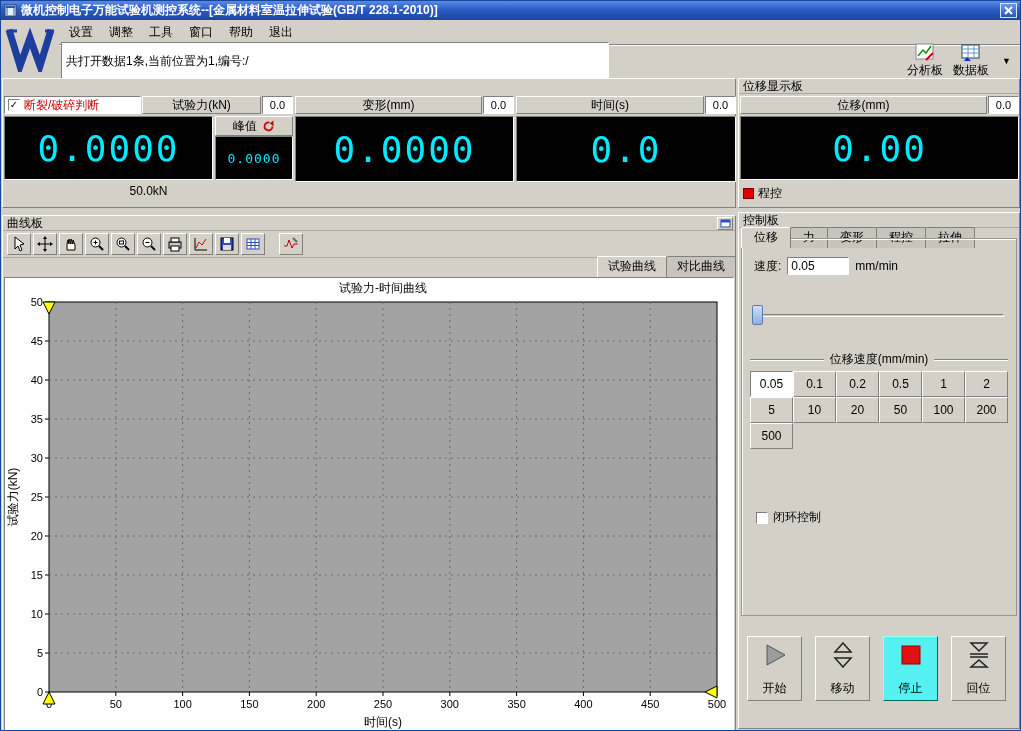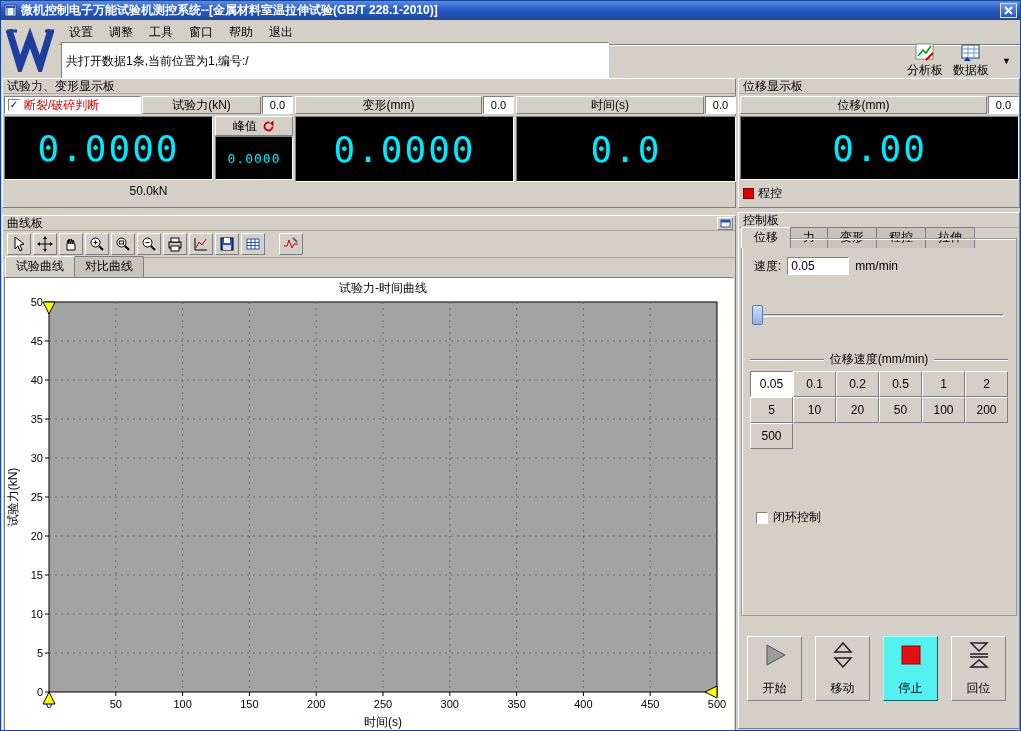--- a/index.html
+++ b/index.html
@@ -73,21 +73,21 @@
   .red-square { width:11px; height:11px; background:#e10000; border:1px solid #7a0000; }
   
   .curve-hdr-btn { position:absolute; right:2px; top:1px; width:16px; height:13px;
                    border:1px solid; border-color:#fff #808080 #808080 #fff; background:#d4d0c8;
                    display:flex; align-items:center; justify-content:center; }
   .ctoolbar { height:27px; display:flex; align-items:center; gap:2px; padding-left:4px;
               border-bottom:1px solid #aca899; }
   .ticon { width:24px; height:22px; display:flex; align-items:center; justify-content:center;
            border:1px solid; border-color:#fff #808080 #808080 #fff; background:#d4d0c8; }
   .ct-sep { width:10px; }
-  .tabs { display:flex; align-items:flex-end; height:19px; padding-left:2px; }
+  .tabs { display:flex; align-items:flex-end; height:19px; padding-left:2px;justify-content:flex-end; }
   .tab { padding:1px 10px 2px; font-size:12px; border:1px solid #808080; border-bottom:none;
          background:#c8c4bc; margin-right:-1px; border-radius:2px 2px 0 0; }
   .tab.active { background:#d4d0c8; border-color:#fff #808080 #d4d0c8 #fff; position:relative; z-index:2; }
   .chart-area { position:absolute; left:1px; right:1px; top:61px; bottom:1px; background:#fff;
                 border:1px solid; border-color:#808080 #fff #fff #808080; overflow:hidden; }
   
   .ctl-tabs { display:flex; height:20px; align-items:flex-end; padding:2px 2px 0 2px; }
   .ctl-tabs .tab { padding:1px 12px 2px; }
   .ctl-box { position:absolute; left:2px; right:2px; top:25px; height:378px;
              border:1px solid #9a9792; box-shadow:inset 1px 1px 0 #fff; }
@@ -177,23 +177,20 @@
           </div>
           <div class="tb-drop">
             <span>▼</span>
           </div>
         </div>
       </div>
     </div>
   </div>
 
   <div class="panel" style="left:1px; top:77px; width:734px; height:130px;">
-    <div class="panel-header">
-      <span>试验力、变形显示板</span>
-    </div>
     <div class="chk-cell" style="left:1px; top:17px; width:137px;">
       <span class="checkbox">✓</span>
       <span class="lbl">断裂/破碎判断</span>
     </div>
     <div class="hdr-cell" style="left:139px; top:17px; width:119px;">试验力(kN)</div>
     <div class="val-cell" style="left:259px; top:17px; width:31px;">0.0</div>
     <div class="hdr-cell" style="left:292px; top:17px; width:187px;">变形(mm)</div>
     <div class="val-cell" style="left:480px; top:17px; width:31px;">0.0</div>
     <div class="hdr-cell" style="left:513px; top:17px; width:188px;">时间(s)</div>
     <div class="val-cell" style="left:702px; top:17px; width:31px;">0.0</div>

